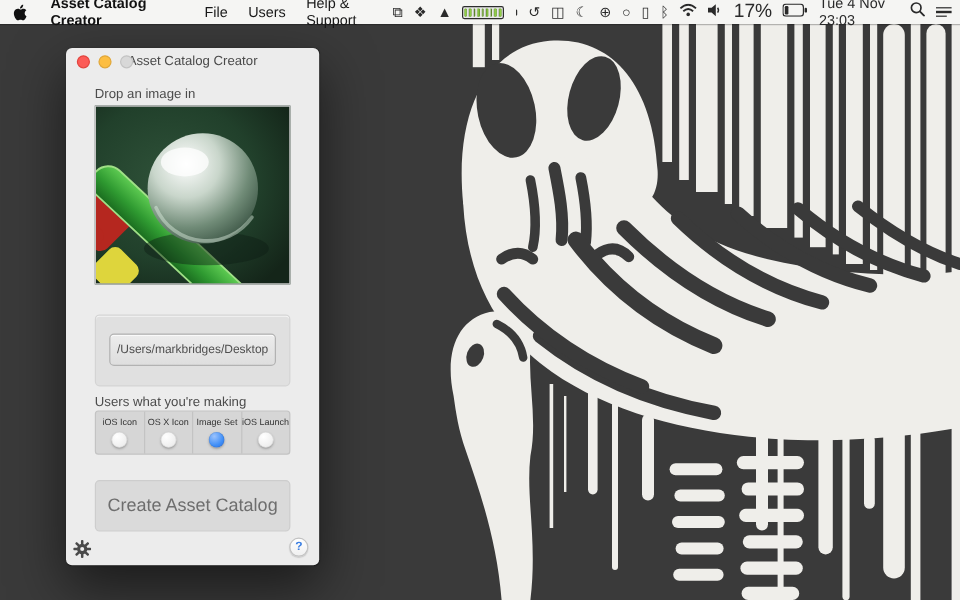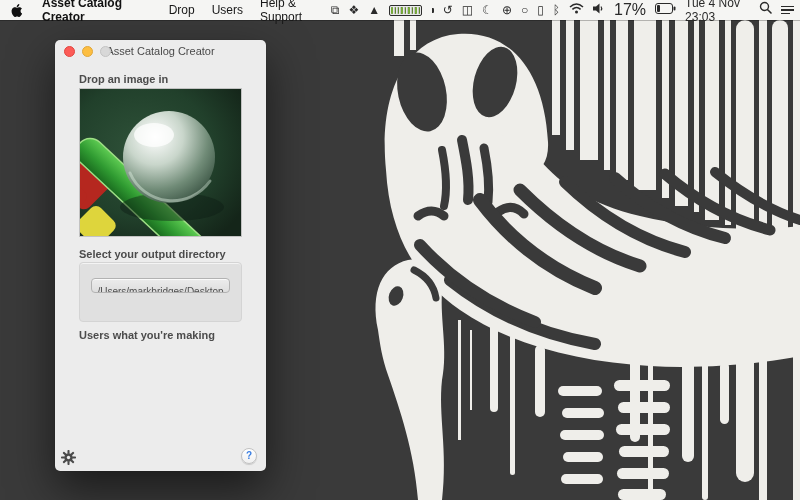--- a/index.html
+++ b/index.html
@@ -37,33 +37,33 @@
             background:#ececec; border-radius:5px;
             box-shadow:0 18px 45px rgba(0,0,0,.55), 0 0 1px rgba(0,0,0,.45); }
   .titlebar { position:relative; height:22px; }
   .lights { position:absolute; left:9px; top:6px; display:flex; gap:7px; }
   .light { width:11px; height:11px; border-radius:50%; }
   .light.close { background:#fc5b57; border:.5px solid #e2453f; }
   .light.min { background:#fdbe41; border:.5px solid #e0a73a; }
   .light.zoom { background:#d8d8d8; border:.5px solid #c3c3c3; }
   .win-title { text-align:center; font-size:11px; color:#4a4a4a; line-height:22px; }
 
-  .field-label { position:absolute; left:24px; font-size:11px; color:#4c4c4c;font-weight:bold; }
+  .field-label { position:absolute; left:24px; font-size:11px; color:#4c4c4c; }
   .lbl-drop { top:33px; }
   .lbl-out { top:208px; }
   .lbl-make { top:289px; }
 
   .well { position:absolute; left:24px; top:48px; width:163px; height:149px;
           border:1px solid #c2c2c2; background:#1d3526; }
   .well svg { display:block; }
 
   .groupbox { position:absolute; left:24px; top:222px; width:163px; height:60px;
               background:#e0e0e0; border:1px solid #d4d4d4; border-radius:4px;
               box-shadow:inset 0 1px 0 #f4f4f4; }
-  .pathfield { position:absolute; left:11px; top:15px; width:139px; height:15px;
+  .pathfield { position:absolute; left:11px; top:15px; width:139px; height:27px;
                background:linear-gradient(#ececec,#dedede); border:1px solid #b2b2b2; border-radius:4px;
                box-shadow:inset 0 1px 0 #fafafa; font-size:10px; color:#4f4f4f;
                text-align:center; line-height:25px; white-space:nowrap; overflow:hidden; }
 
   .segmented { position:absolute; left:24px; top:302px; width:163px; height:37px;
                background:#d6d6d6; border:1px solid #c3c3c3; border-radius:3px; display:flex; }
   .seg { flex:1; display:flex; flex-direction:column; align-items:center; padding-top:4px; }
   .seg + .seg { border-left:1px solid #c3c3c3; }
   .seg-label { font-size:7.5px; color:#333; white-space:nowrap; }
   .seg-radio { width:13px; height:13px; border-radius:50%; margin-top:4px;
@@ -85,21 +85,21 @@
 <body>
 
 <div class="menubar">
   <div class="mb-left">
     <span class="apple">
       <svg viewBox="0 0 14 17" width="13" height="15">
           <path fill="#111" d="M11.6 9.1c0-1.8 1.5-2.7 1.6-2.8-.9-1.3-2.2-1.4-2.7-1.5-1.1-.1-2.2.7-2.8.7-.6 0-1.5-.7-2.5-.7C3.9 4.8 2.7 5.5 2 6.7c-1.3 2.2-.3 5.5 1 7.3.6.9 1.3 1.9 2.3 1.8.9 0 1.3-.6 2.4-.6s1.4.6 2.4.6c1 0 1.6-.9 2.2-1.8.7-1 1-2 1-2.1-.1 0-1.7-.7-1.7-2.8zM9.4 3.6c.5-.6.9-1.5.8-2.4-.8 0-1.7.5-2.2 1.2-.5.5-.9 1.4-.8 2.3.8 0 1.7-.5 2.2-1.1z"></path>
         </svg>
     </span>
     <span class="app-name">Asset Catalog Creator</span>
-    <span class="mb-menu">Drop</span>
+    <span class="mb-menu">File</span>
     <span class="mb-menu">Users</span>
     <span class="mb-menu">Help &amp; Support</span>
   </div>
 
   <div class="mb-right">
     <span class="mb-ic">⧉</span>
     <span class="mb-ic">❖</span>
     <span class="mb-ic">▲</span>
     <span class="meter">
       <span class="seg"></span>
@@ -279,29 +279,47 @@
       <g transform="translate(0,54) rotate(43)">
           <rect x="0" y="-14" width="170" height="28" rx="14" fill="url(#barG)" stroke="#9fdf86" stroke-width="1.5"></rect>
         </g>
       <ellipse cx="92" cy="118" rx="52" ry="14" fill="#0e1d13" opacity="0.45"></ellipse>
       <circle cx="89" cy="68" r="46" fill="url(#sphG)"></circle>
       <ellipse cx="74" cy="46" rx="20" ry="12" fill="#ffffff" opacity="0.75"></ellipse>
       <path d="M50,84 a46,46 0 0 0 80,8" fill="none" stroke="#dff0e2" stroke-width="3" opacity="0.45" stroke-linecap="round"></path>
     </svg>
   </div>
 
-  <div class="field-label lbl-out">Select your output directory</div>
 
   <div class="groupbox">
     <div class="pathfield">/Users/markbridges/Desktop</div>
   </div>
 
   <div class="field-label lbl-make">Users what you're making</div>
 
-
+  <div class="segmented">
+    <div class="seg">
+      <span class="seg-label">iOS Icon</span>
+      <span class="seg-radio"></span>
+    </div>
+    <div class="seg">
+      <span class="seg-label">OS X Icon</span>
+      <span class="seg-radio"></span>
+    </div>
+    <div class="seg">
+      <span class="seg-label">Image Set</span>
+      <span class="seg-radio selected"></span>
+    </div>
+    <div class="seg">
+      <span class="seg-label">iOS Launch</span>
+      <span class="seg-radio"></span>
+    </div>
+  </div>
+
+  <div class="create-btn">Create Asset Catalog</div>
 
   <span class="gear-btn">
     <svg width="15" height="15" viewBox="0 0 16 16">
       <g fill="#4a4a4a">
         <circle cx="8" cy="8" r="4.6"></circle>
         <g>
           <rect x="6.9" y="0" width="2.2" height="4" rx="0.8"></rect>
           <rect x="6.9" y="12" width="2.2" height="4" rx="0.8"></rect>
           <rect x="0" y="6.9" width="4" height="2.2" rx="0.8"></rect>
           <rect x="12" y="6.9" width="4" height="2.2" rx="0.8"></rect>

